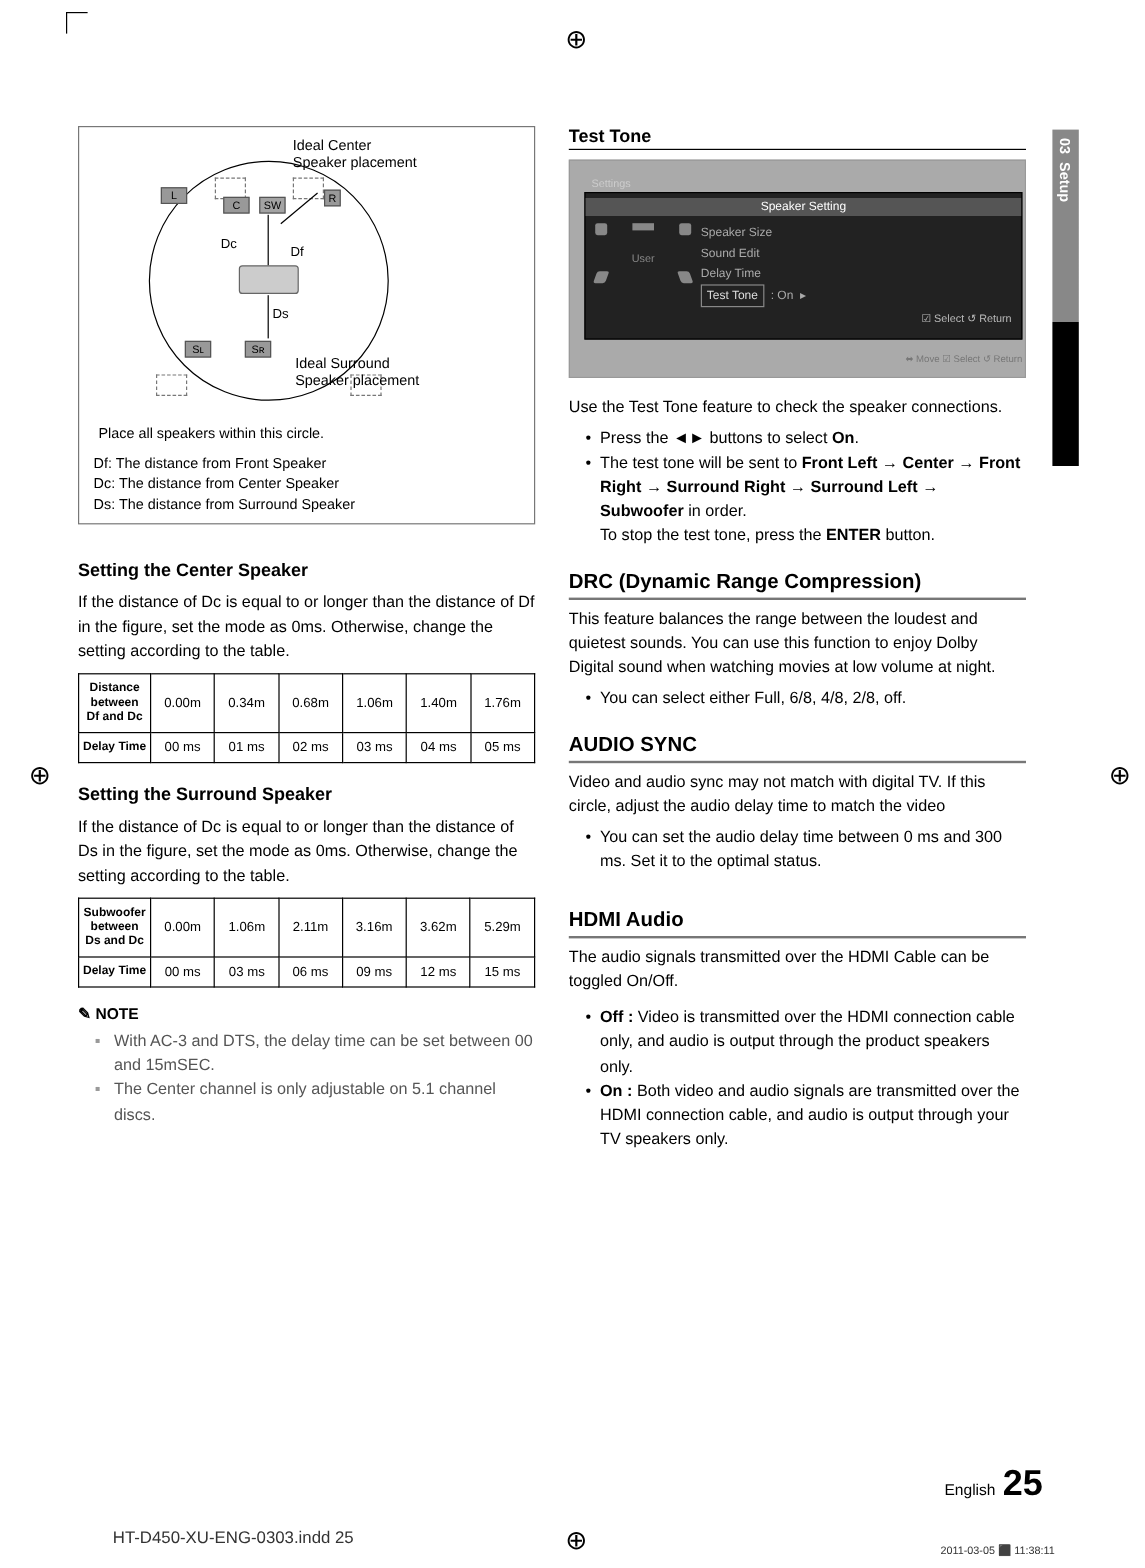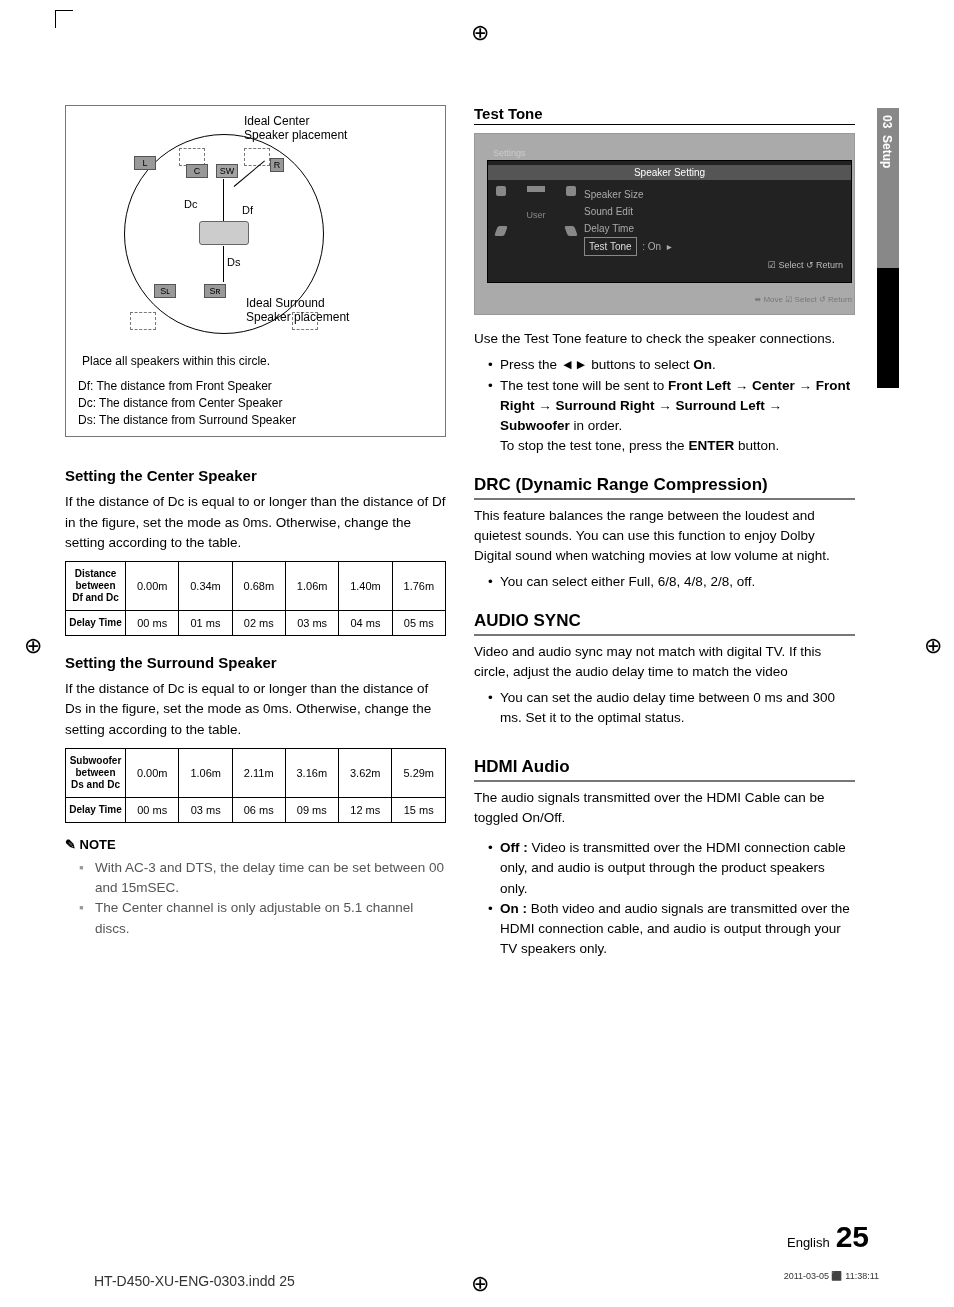--- a/index.html
+++ b/index.html
@@ -67,21 +67,21 @@
   .tv-menu .sel { border:1px solid #888; padding:0 4px; display:inline-block; color:#ddd;}
   .tv-foot { text-align:right; font-size:9px; color:#bbb; padding:2px 8px;}
   .tv-foot2 { text-align:right; font-size:8px; color:#777; margin-top:12px;}
 
   .note-head { font-weight:bold; font-size:13px; margin-top:14px;}
   .note-head::before { content:"✎ "; }
 
   .page-foot { position:absolute; right:85px; bottom:53px; font-size:13px;}
   .page-foot b { font-size:30px; font-weight:900; margin-left:6px;}
   .file-foot { position:absolute; left:75px; bottom:18px; font-size:14px; color:#333;padding-left:19px;}
-  .file-foot-r { position:absolute; right:75px; bottom:26px; font-size:9px; color:#333;}
+  .file-foot-r { position:absolute; right:75px; bottom:10px; font-size:9px; color:#333;}
 
   .sp-icon { width:10px; height:10px; background:#888; display:inline-block; border-radius:2px;}
 </style>
 </head>
 <body>
 
 <div class="crop-top-left"></div>
 <div class="reg-mark reg-top">⊕</div>
 <div class="reg-mark reg-left">⊕</div>
 <div class="reg-mark reg-right">⊕</div>

